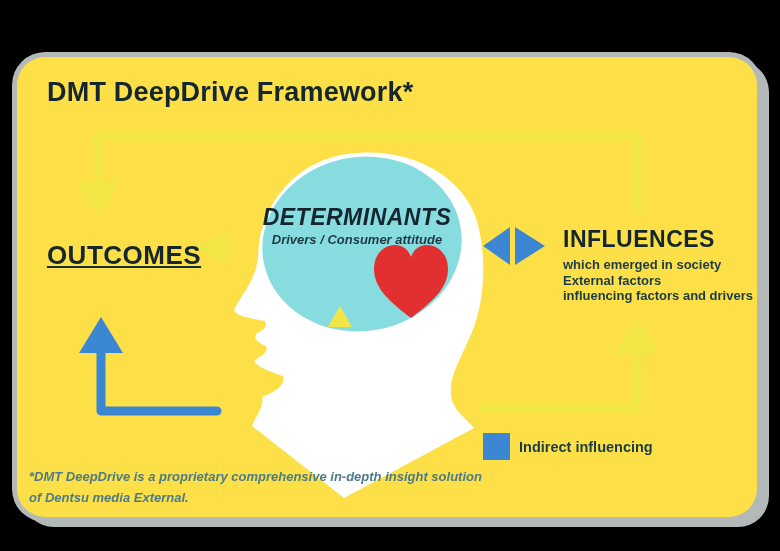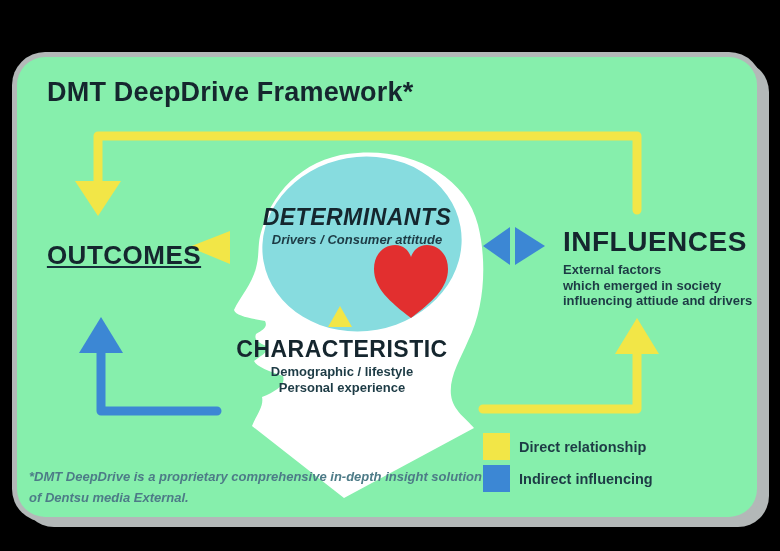--- a/index.html
+++ b/index.html
@@ -2,21 +2,21 @@
 <html><head>
 <meta charset="utf-8">
 <style>
   html,body{margin:0;padding:0;background:#000;}
   .stage{
     position:relative;width:780px;height:551px;background:#000;overflow:hidden;
     font-family:"Liberation Sans","DejaVu Sans",sans-serif;
   }
   .card{
     position:absolute;left:17px;top:57px;width:740px;height:460px;
-    background:#86efac;border-radius:28px;
+    background:#fde047;border-radius:28px;
     box-shadow:0 0 0 5px #b3b8b8, 9px 7px 0 3px #b3b8b8;
   }
   .abs{position:absolute;}
   .page-title{
     left:30px;top:20px;font-size:27px;font-weight:800;color:#15262e;
     letter-spacing:.2px;white-space:nowrap;
   }
   .svg-layer{position:absolute;left:0;top:0;width:740px;height:460px;}
   .node{position:absolute;color:#15303a;}
   .node .hd{font-weight:800;color:#15262e;letter-spacing:.5px;line-height:1.05;white-space:nowrap;}
@@ -26,21 +26,21 @@
   .node-outcomes .hd{font-size:26px;}
   .node-outcomes .sub{font-size:13.5px;margin-top:4px;}
   .node-determinants{left:232px;top:148px;width:216px;font-style:italic;}
   .node-determinants .hd{font-size:23px;}
   .node-determinants .sub{font-size:13px;margin-top:3px;text-align:center;}
   .node-characteristic{left:205px;top:280px;width:240px;}
   .node-characteristic .hd{font-size:23px;}
   .node-characteristic .sub{font-size:13px;margin-top:3px;line-height:16px;}
   .node-characteristic .sub2{font-weight:700;color:#1d3b45;font-size:13px;line-height:16px;white-space:nowrap;}
   .node-influences{left:546px;top:170px;width:200px;text-align:left;}
-  .node-influences .hd{font-size:28px;}
+  .node-influences .hd{font-size:23px;}
   .node-influences .sub{font-size:13px;margin-top:6px;line-height:15.5px;}
   .legend{left:466px;top:376px;width:240px;}
   .legend-row{display:flex;align-items:center;margin-bottom:5px;}
   .swatch{width:27px;height:27px;flex:0 0 27px;}
   .swatch-direct{background:#f2e647;}
   .swatch-indirect{background:#3c87d4;}
   .legend-label{margin-left:9px;font-size:14.5px;font-weight:700;color:#1d3b45;white-space:nowrap;}
   .footnote{
     left:12px;top:409px;font-size:13px;font-style:italic;font-weight:600;
     color:#4d7b87;line-height:21px;white-space:nowrap;
@@ -105,40 +105,31 @@
 
     <div class="node node-outcomes center abs">
       <div class="hd">OUTCOMES</div>
     </div>
 
     <div class="node node-determinants center abs">
       <div class="hd">DETERMINANTS</div>
       <div class="sub">Drivers / Consumer attitude</div>
     </div>
 
-    <div class="node node-characteristic center abs">
-      <div class="hd">CHARACTERISTIC</div>
-      <div class="sub">Demographic / lifestyle</div>
-      <div class="sub2">Personal experience</div>
-    </div>
 
     <div class="node node-influences abs">
       <div class="hd">INFLUENCES</div>
       <div class="sub">
+        <div>which emerged in society</div>
         <div>External factors</div>
-        <div>which emerged in society</div>
-        <div>influencing attiude and drivers</div>
+        <div>influencing factors and drivers</div>
       </div>
     </div>
 
     <div class="abs legend">
-      <div class="legend-row">
-        <div class="swatch swatch-direct"></div>
-        <div class="legend-label">Direct relationship</div>
-      </div>
       <div class="legend-row">
         <div class="swatch swatch-indirect"></div>
         <div class="legend-label">Indirect influencing</div>
       </div>
     </div>
 
     <div class="abs footnote">
       <div>*DMT DeepDrive is a proprietary comprehensive in-depth insight solution</div>
       <div>of Dentsu media External.</div>
     </div>

